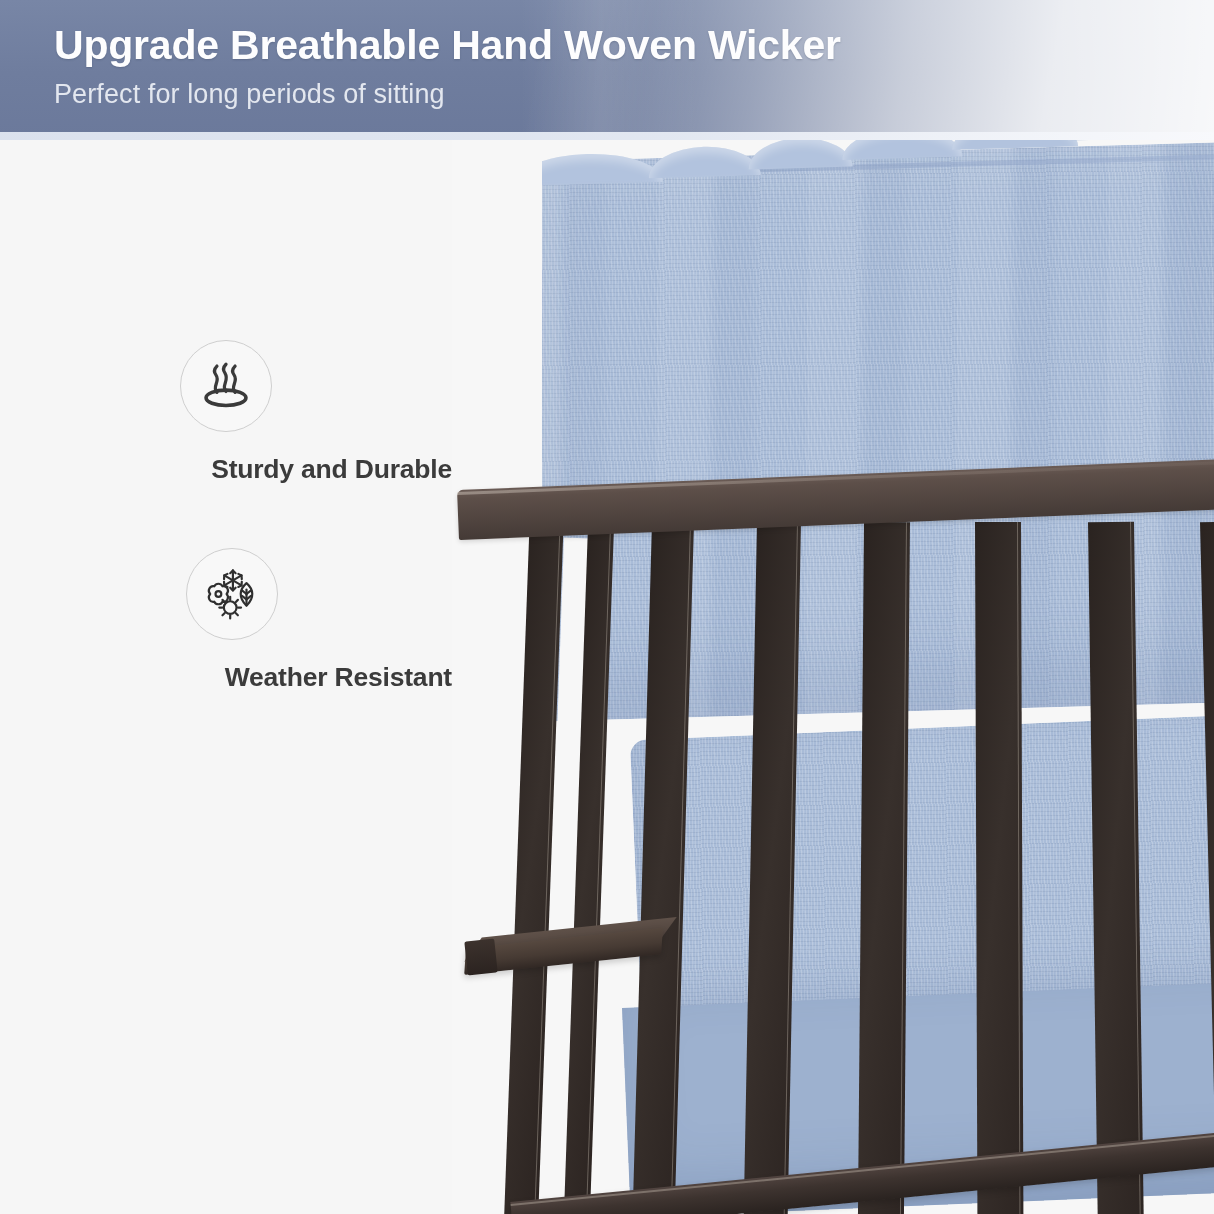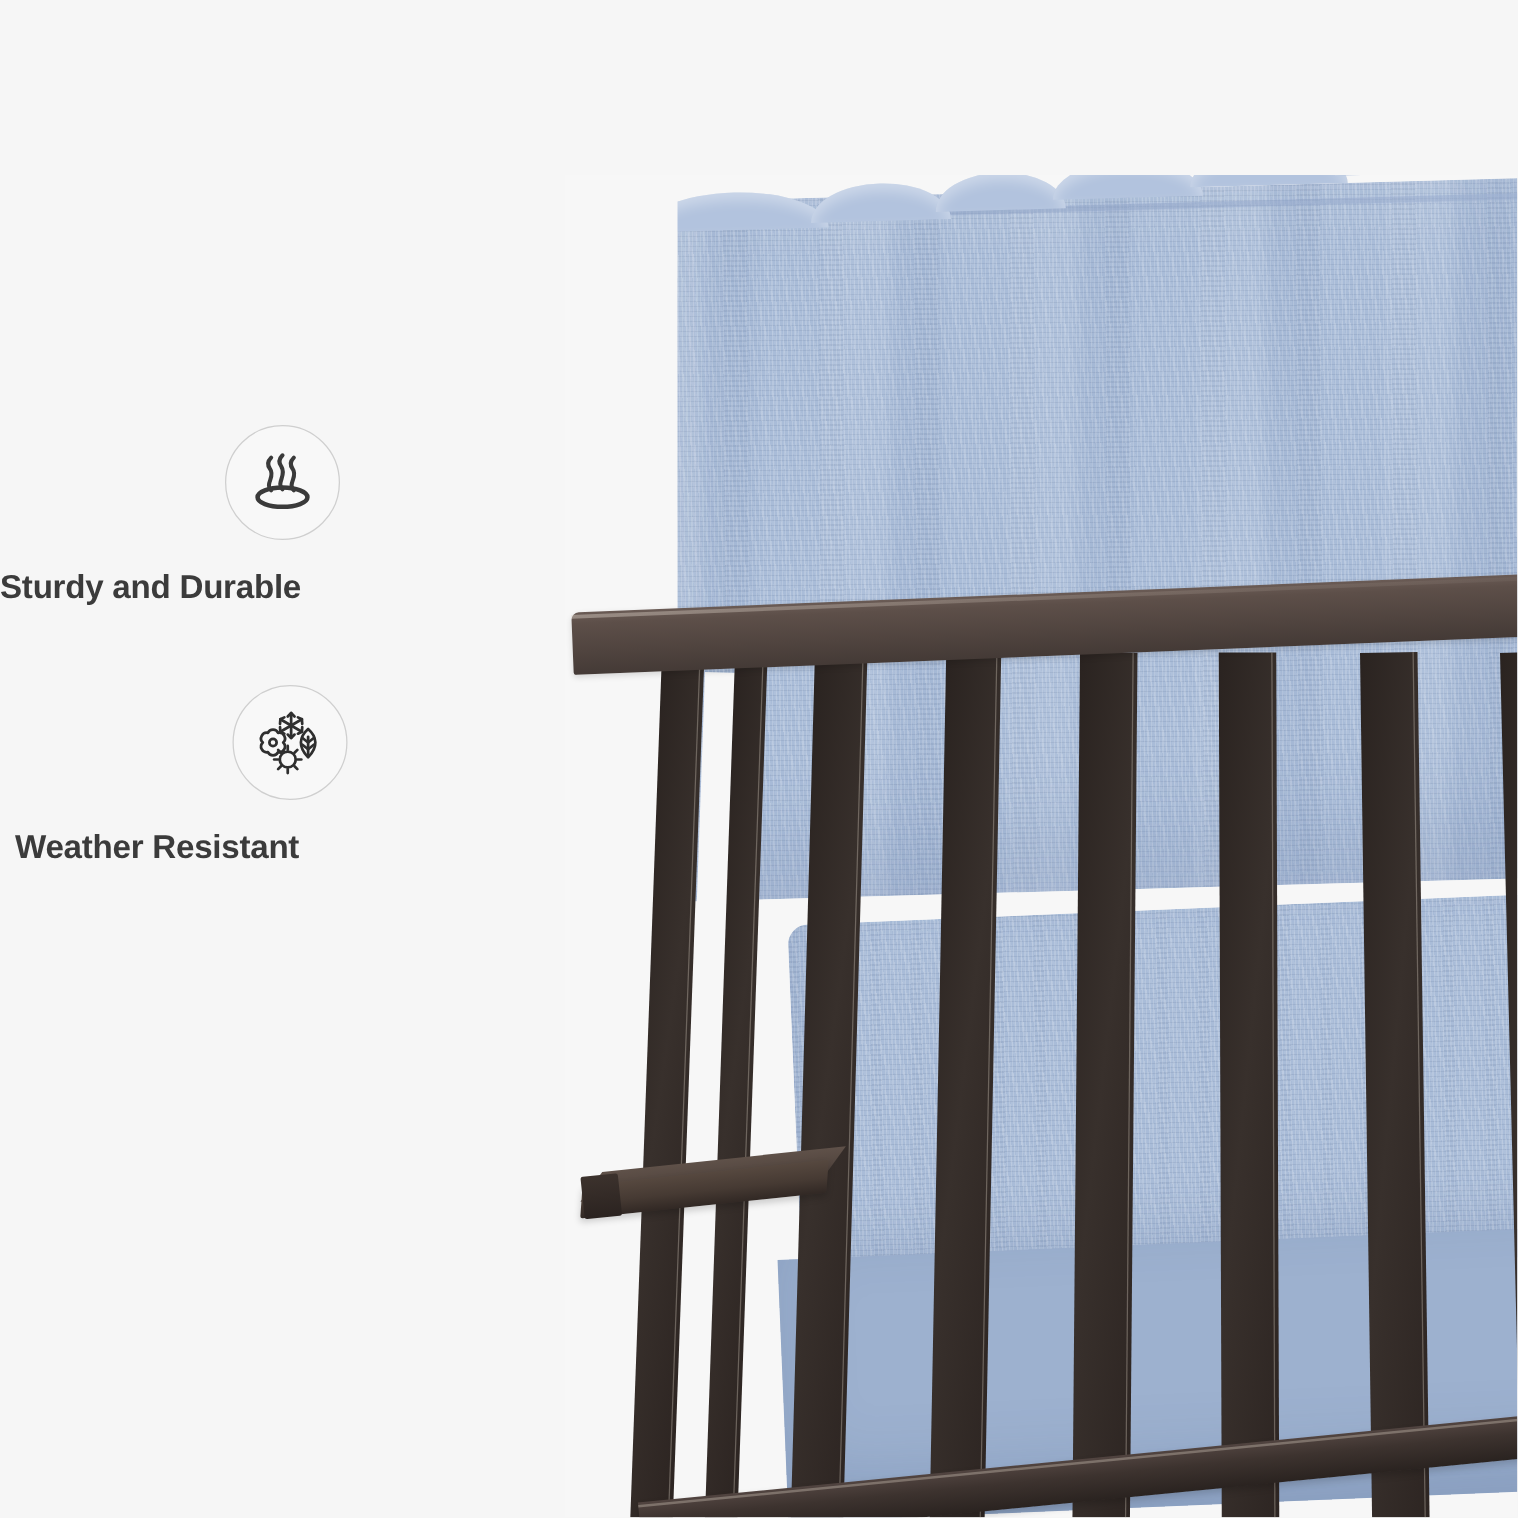--- a/index.html
+++ b/index.html
@@ -91,21 +91,21 @@
 
   
   #features {
     position: absolute;
     left: 0px; top: 340px;
     width: 452px;
   }
 
   .feature {
     width: 452px;
-    text-align: left;
+    text-align: right;
     margin-bottom: 62px;
   }
   .feature:last-child { margin-bottom: 0; padding-left: 12px; }
 
   .feature-icon-wrap {
     width: 92px; height: 92px;
     margin: 0 auto;
     border: 1.3px solid #cfcfcf;
     border-radius: 50%;
     background: #f8f8f8;
@@ -323,20 +323,28 @@
     left: 0; top: 0;
     width: 90px; height: 1074px;
     background: #f7f7f7;
   }
 </style>
 </head>
 <body>
 
 <div id="page">
 
+  <div id="banner">
+    <div id="banner-sheen"></div>
+    <div id="banner-text">
+      <div id="banner-title">Upgrade Breathable Hand Woven Wicker</div>
+      <div id="banner-subtitle">Perfect for long periods of sitting</div>
+    </div>
+    <div id="banner-underline"></div>
+  </div>
 
   <div id="features">
 
     <div class="feature">
       <div class="feature-icon-wrap">
         <svg width="58" height="58" viewBox="0 0 64 64">
           <ellipse cx="32" cy="45" rx="22" ry="8.5" fill="none" stroke="#3a3a3a" stroke-width="4"></ellipse>
           <path d="M22 39 C16 33 26 27 21 20 C18 16 19 13 22 10" fill="none" stroke="#3a3a3a" stroke-width="3.6" stroke-linecap="round"></path>
           <path d="M32 38 C26 32 36 26 31 18 C28 14 29 11 32 8" fill="none" stroke="#3a3a3a" stroke-width="3.6" stroke-linecap="round"></path>
           <path d="M42 39 C36 33 46 27 41 20 C38 16 39 13 42 10" fill="none" stroke="#3a3a3a" stroke-width="3.6" stroke-linecap="round"></path>

